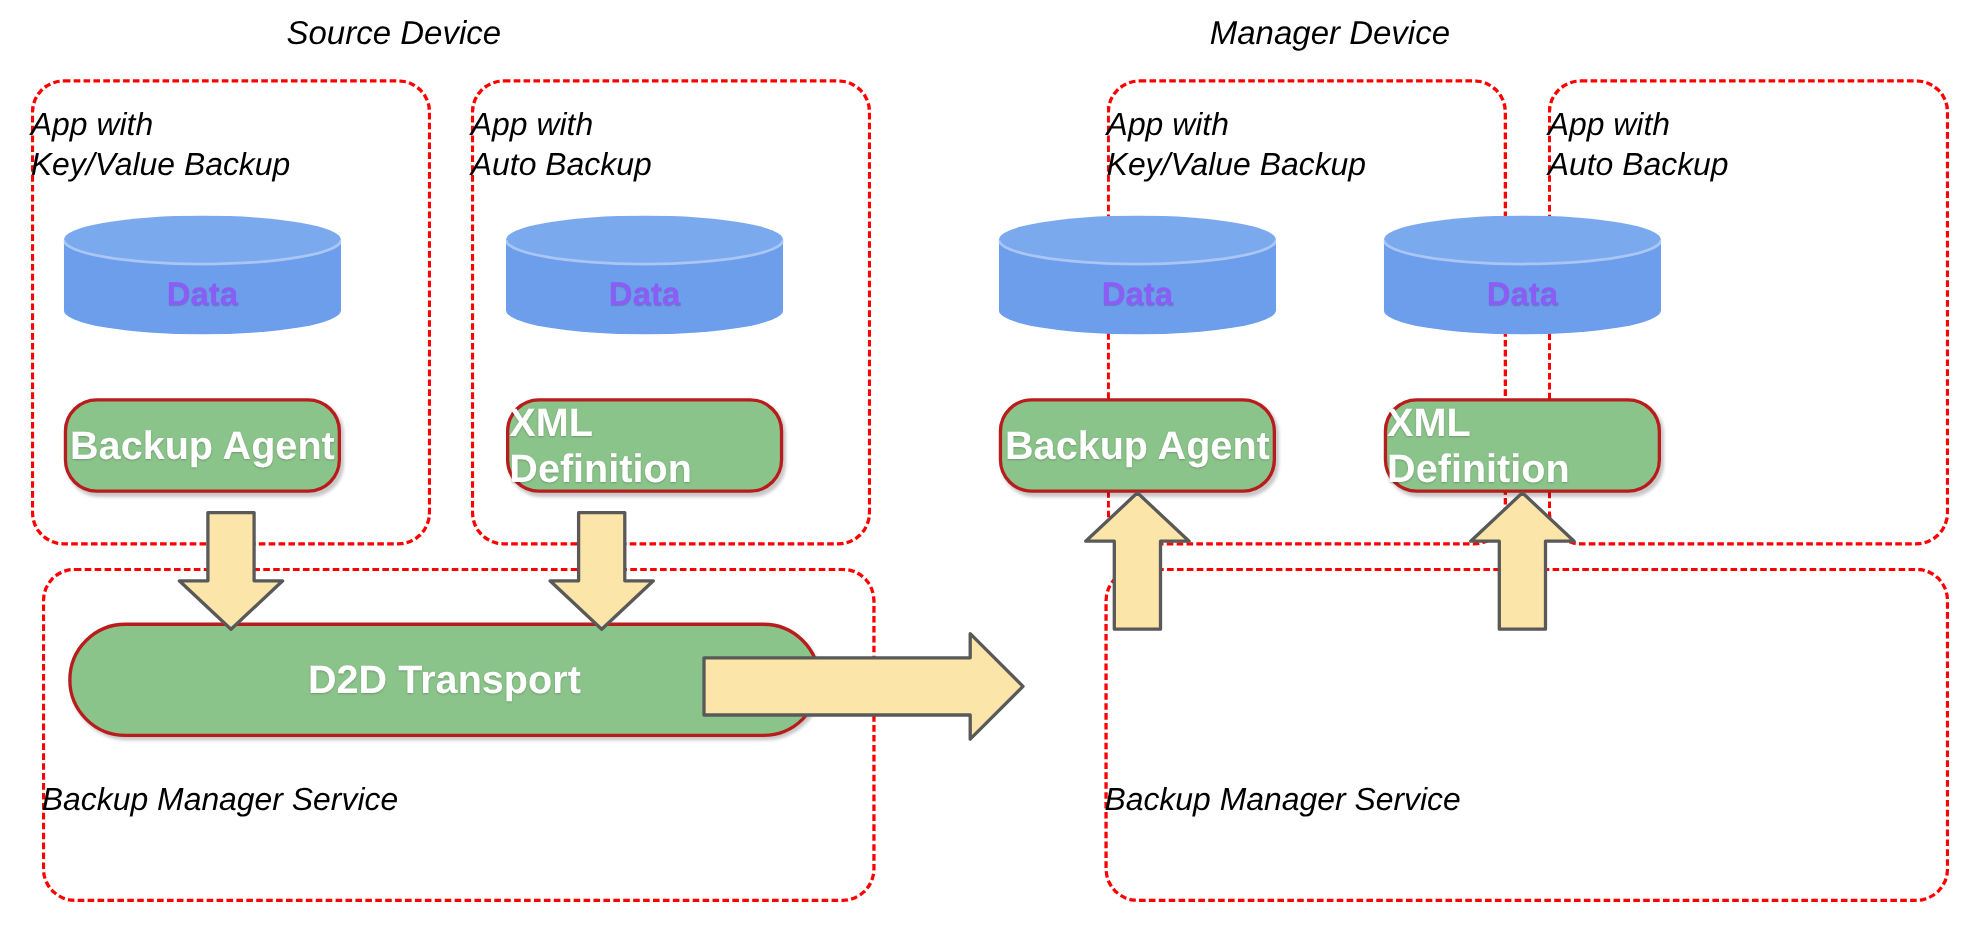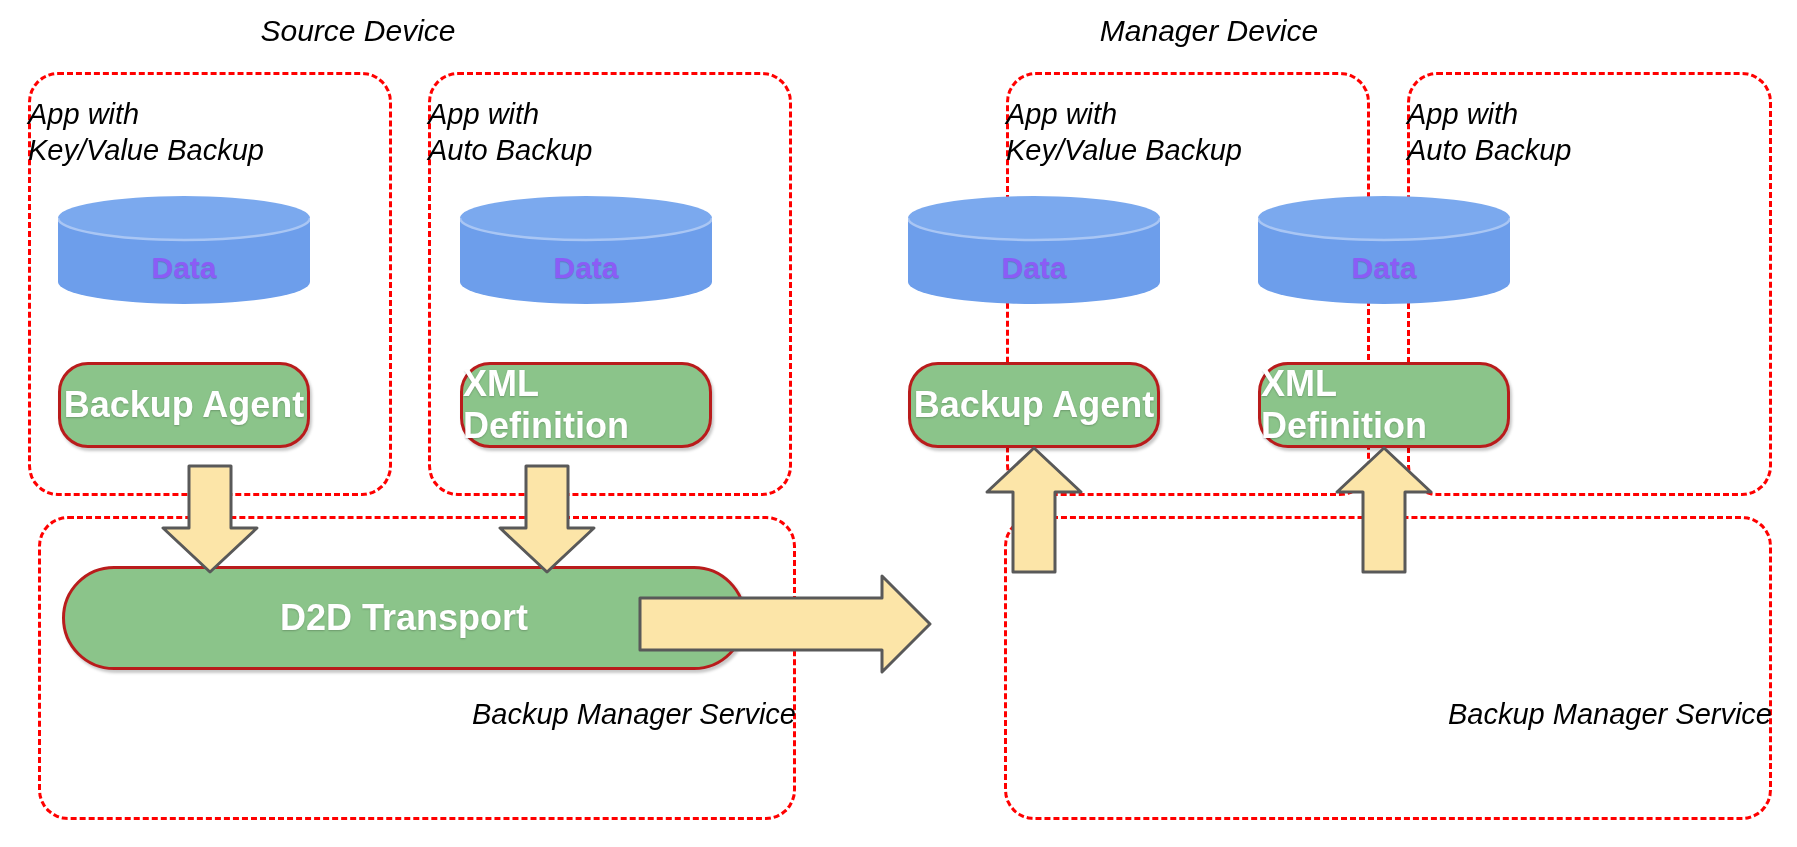--- a/index.html
+++ b/index.html
@@ -39,22 +39,23 @@
     font-size: 29px;
     line-height: 36px;
     color: #000000;
     white-space: nowrap;
   }
   .svc-label {
     position: absolute;
     font-style: italic;
     font-size: 29px;
     color: #000000;
-    text-align: right;
+    text-align: left;
     white-space: nowrap;
+    margin-top: 13px;
   }
   .cylinder {
     position: absolute;
   }
   .cyl-text {
     position: absolute;
     width: 100%;
     text-align: center;
     color: #8b5cf6;
     font-weight: bold;

